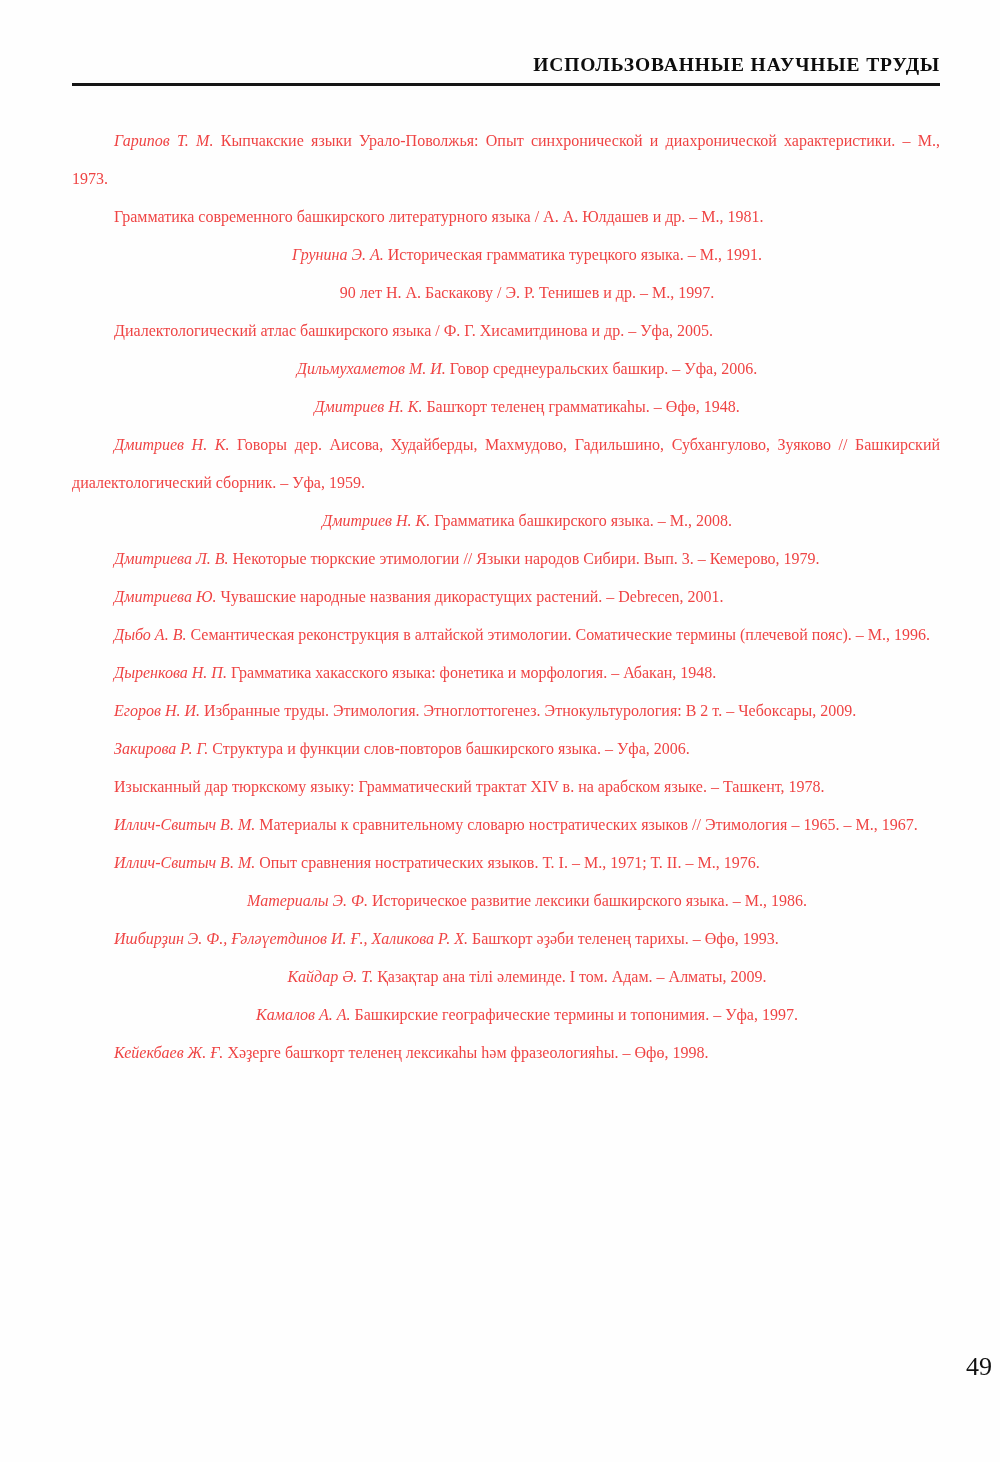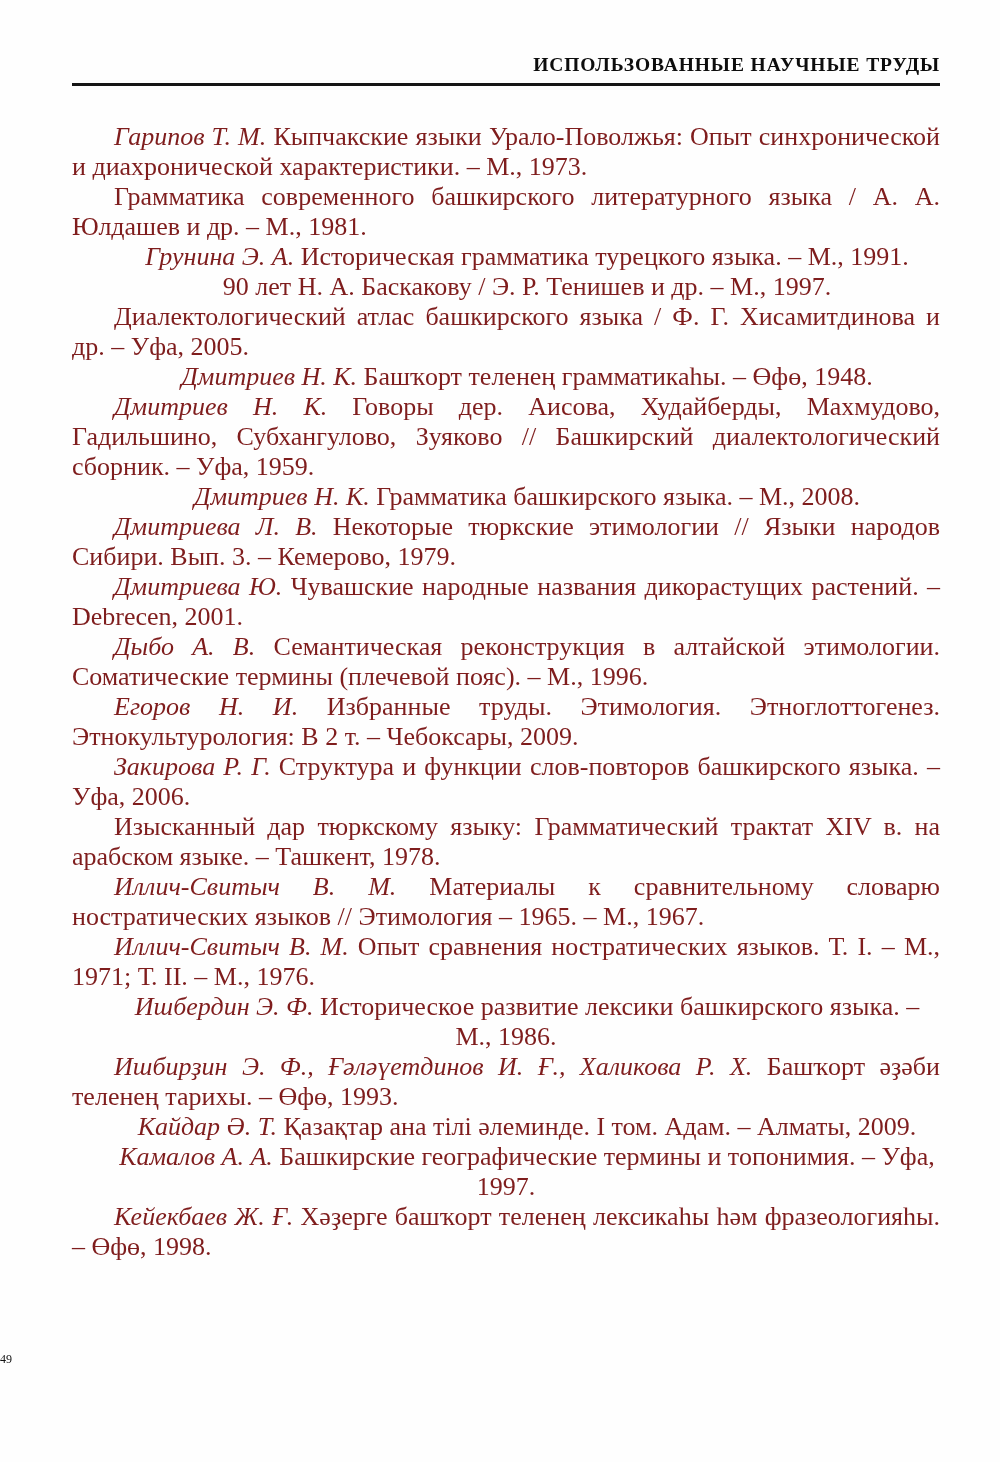--- a/index.html
+++ b/index.html
@@ -45,76 +45,78 @@
   }
 
   
   .biblio {
     position: absolute;
     left: 72px;
     top: 122px;
     width: 868px;
   }
   .entry {
-    font-size: 26px;
-    line-height: 30px;
+    font-size: 16px;
+    line-height: 38px;
     text-align: justify;
     text-justify: inter-word;
     text-indent: 42px;
     margin: 0;
-    color: #7f1d1d;
+    color: #ef4444;
     hyphens: manual;
   }
   .entry.last-flush {
     text-align: center;
   }
   .entry i,
   .entry .au {
     font-style: italic;
   }
 
   
   .folio {
     position: absolute;
     top: 1352px;
     left: 0;
     width: 992px;
-    text-align: left;
-    font-size: 12px;
+    text-align: right;
+    font-size: 26px;
     color: #111111;
   }
 </style>
 </head>
 <body>
 
 <div class="page">
 
   <div class="header-area">
     <div class="running-head">ИСПОЛЬЗОВАННЫЕ НАУЧНЫЕ ТРУДЫ</div>
     <div class="head-rule"></div>
   </div>
 
   <div class="biblio" id="biblio-list">
       <p class="entry"><span class="au">Гарипов Т. М.</span><span> Кыпчакские языки Урало-Поволжья: Опыт синхронической и диахронической характеристики. – М., 1973.</span></p>
       <p class="entry"><span>Грамматика современного башкирского литературного языка / А. А. Юлдашев и др. – М., 1981.</span></p>
       <p class="entry last-flush"><span class="au">Грунина Э. А.</span><span> Историческая грамматика турецкого языка. – М., 1991.</span></p>
       <p class="entry last-flush"><span>90 лет Н. А. Баскакову / Э. Р. Тенишев и др. – М., 1997.</span></p>
       <p class="entry"><span>Диалектологический атлас башкирского языка / Ф. Г. Хисамитдинова и др. – Уфа, 2005.</span></p>
+      <p class="entry last-flush"><span class="au">Дильмухаметов М. И.</span><span> Говор среднеуральских башкир. – Уфа, 2006.</span></p>
       <p class="entry last-flush"><span class="au">Дмитриев Н. К.</span><span> Башҡорт теленең грамматикаһы. – Өфө, 1948.</span></p>
       <p class="entry"><span class="au">Дмитриев Н. К.</span><span> Говоры дер. Аисова, Худайберды, Махмудово, Гадильшино, Субхангулово, Зуяково // Башкирский диалектологический сборник. – Уфа, 1959.</span></p>
       <p class="entry last-flush"><span class="au">Дмитриев Н. К.</span><span> Грамматика башкирского языка. – М., 2008.</span></p>
       <p class="entry"><span class="au">Дмитриева Л. В.</span><span> Некоторые тюркские этимологии // Языки народов Сибири. Вып. 3. – Кемерово, 1979.</span></p>
       <p class="entry"><span class="au">Дмитриева Ю.</span><span> Чувашские народные названия дикорастущих растений. – Debrecen, 2001.</span></p>
       <p class="entry"><span class="au">Дыбо А. В.</span><span> Семантическая реконструкция в алтайской этимологии. Соматические термины (плечевой пояс). – М., 1996.</span></p>
+      <p class="entry"><span class="au">Дыренкова Н. П.</span><span> Грамматика хакасского языка: фонетика и морфология. – Абакан, 1948.</span></p>
       <p class="entry"><span class="au">Егоров Н. И.</span><span> Избранные труды. Этимология. Этноглоттогенез. Этнокультурология: В 2 т. – Чебоксары, 2009.</span></p>
       <p class="entry"><span class="au">Закирова Р. Г.</span><span> Структура и функции слов-повторов башкирского языка. – Уфа, 2006.</span></p>
       <p class="entry"><span>Изысканный дар тюркскому языку: Грамматический трактат XIV в. на арабском языке. – Ташкент, 1978.</span></p>
       <p class="entry"><span class="au">Иллич-Свитыч В. М.</span><span> Материалы к сравнительному словарю ностратических языков // Этимология – 1965. – М., 1967.</span></p>
       <p class="entry"><span class="au">Иллич-Свитыч В. М.</span><span> Опыт сравнения ностратических языков. Т. I. – М., 1971; Т. II. – М., 1976.</span></p>
-      <p class="entry last-flush"><span class="au">Ишбердин Э. Ф.</span><span> Историческое развитие лексики башкирского языка. – М., 1986.</span></p>
+      <p class="entry last-flush"><span class="au">Материалы Э. Ф.</span><span> Историческое развитие лексики башкирского языка. – М., 1986.</span></p>
       <p class="entry"><span class="au">Ишбирҙин Э. Ф., Ғәләүетдинов И. Ғ., Халикова Р. Х.</span><span> Башҡорт әҙәби теленең тарихы. – Өфө, 1993.</span></p>
       <p class="entry last-flush"><span class="au">Кайдар Ә. Т.</span><span> Қазақтар ана тілі әлеминде. I том. Адам. – Алматы, 2009.</span></p>
       <p class="entry last-flush"><span class="au">Камалов А. А.</span><span> Башкирские географические термины и топонимия. – Уфа, 1997.</span></p>
       <p class="entry"><span class="au">Кейекбаев Ж. Ғ.</span><span> Хәҙерге башҡорт теленең лексикаһы һәм фразеологияһы. – Өфө, 1998.</span></p>
     </div>
 
   <div class="folio">49</div>
 
 </div>
 

